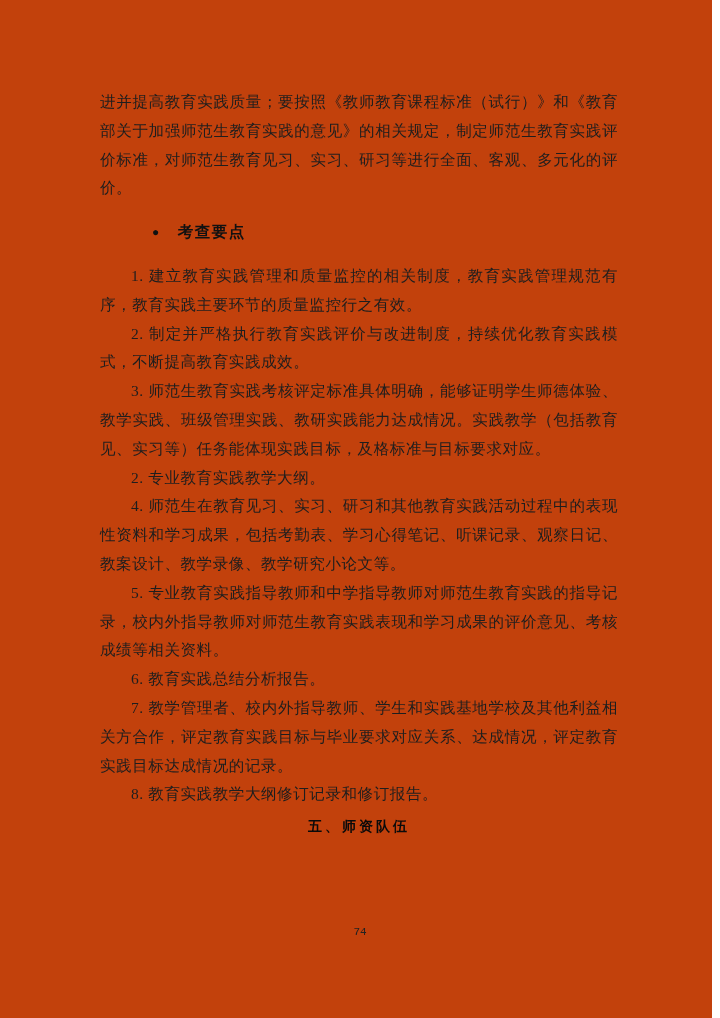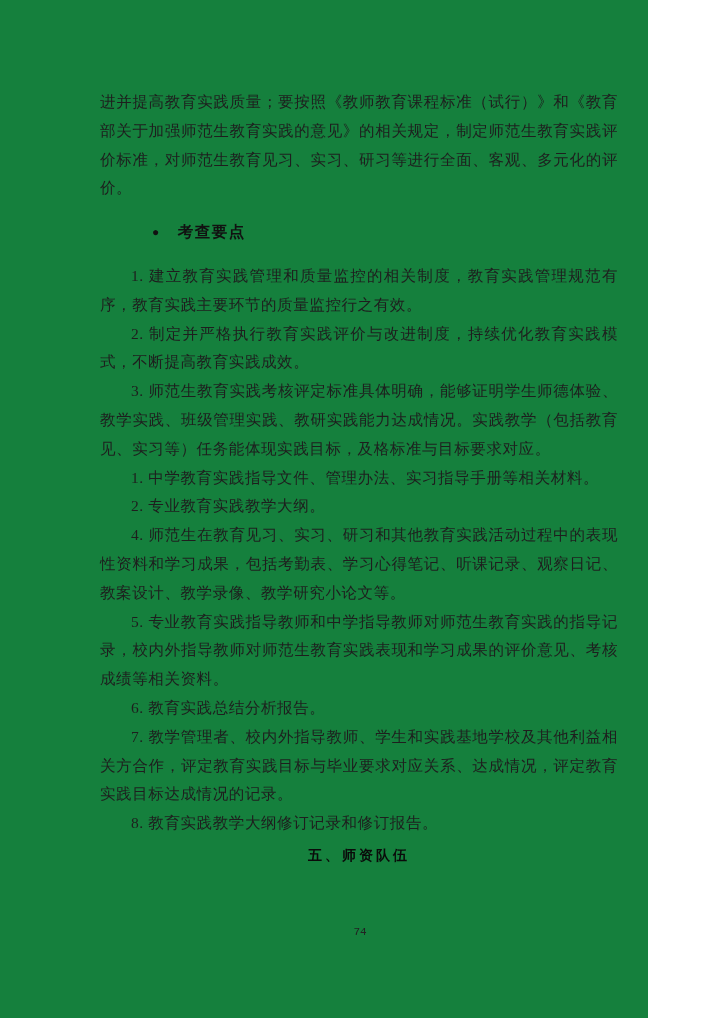--- a/index.html
+++ b/index.html
@@ -2,23 +2,23 @@
 <html><head>
 <meta charset="utf-8">
 <style>
   html, body {
     margin: 0;
     padding: 0;
     background: #ffffff;
   }
   .page {
     position: relative;
-    width: 648px;
+    width: 712px;
     height: 1018px;
-    background: #15803d;
+    background: #c2410c;
     overflow: hidden;
     font-family: "Liberation Serif", "DejaVu Serif", serif;
   }
   .content {
     position: absolute;
     top: 88px;
     left: 100px;
     width: 518px;
   }
   .para {
@@ -79,21 +79,20 @@
     <p class="para">进并提高教育实践质量；要按照《教师教育课程标准（试行）》和《教育部关于加强师范生教育实践的意见》的相关规定，制定师范生教育实践评价标准，对师范生教育见习、实习、研习等进行全面、客观、多元化的评价。</p>
 
     <p class="bullet-header">
       <span class="bullet">●</span>
       <span>考查要点</span>
     </p>
     <p class="para item">1. 建立教育实践管理和质量监控的相关制度，教育实践管理规范有序，教育实践主要环节的质量监控行之有效。</p>
     <p class="para item">2. 制定并严格执行教育实践评价与改进制度，持续优化教育实践模式，不断提高教育实践成效。</p>
     <p class="para item">3. 师范生教育实践考核评定标准具体明确，能够证明学生师德体验、教学实践、班级管理实践、教研实践能力达成情况。实践教学（包括教育见、实习等）任务能体现实践目标，及格标准与目标要求对应。</p>
 
-    <p class="para item">1. 中学教育实践指导文件、管理办法、实习指导手册等相关材料。</p>
     <p class="para item">2. 专业教育实践教学大纲。</p>
     <p class="para item">4. 师范生在教育见习、实习、研习和其他教育实践活动过程中的表现性资料和学习成果，包括考勤表、学习心得笔记、听课记录、观察日记、教案设计、教学录像、教学研究小论文等。</p>
     <p class="para item">5. 专业教育实践指导教师和中学指导教师对师范生教育实践的指导记录，校内外指导教师对师范生教育实践表现和学习成果的评价意见、考核成绩等相关资料。</p>
     <p class="para item">6. 教育实践总结分析报告。</p>
     <p class="para item">7. 教学管理者、校内外指导教师、学生和实践基地学校及其他利益相关方合作，评定教育实践目标与毕业要求对应关系、达成情况，评定教育实践目标达成情况的记录。</p>
     <p class="para item">8. 教育实践教学大纲修订记录和修订报告。</p>
 
     <h2 class="next-heading">五、师资队伍</h2>
   </div>
 

